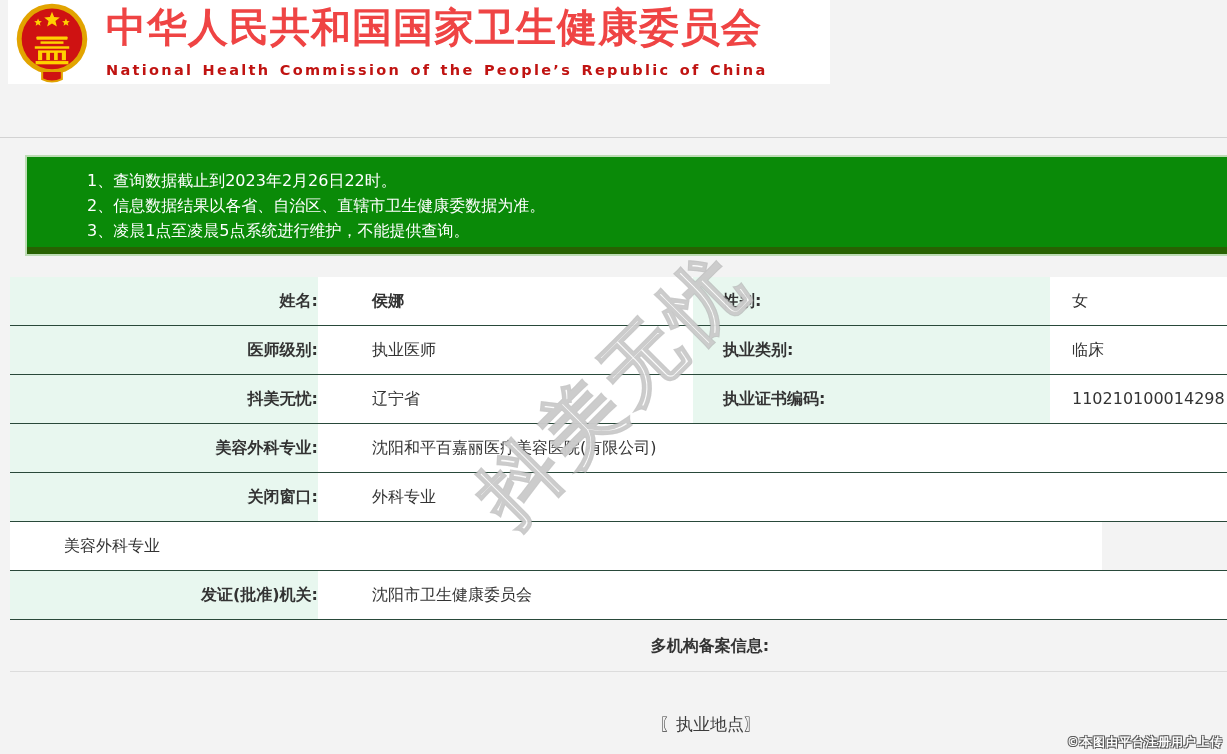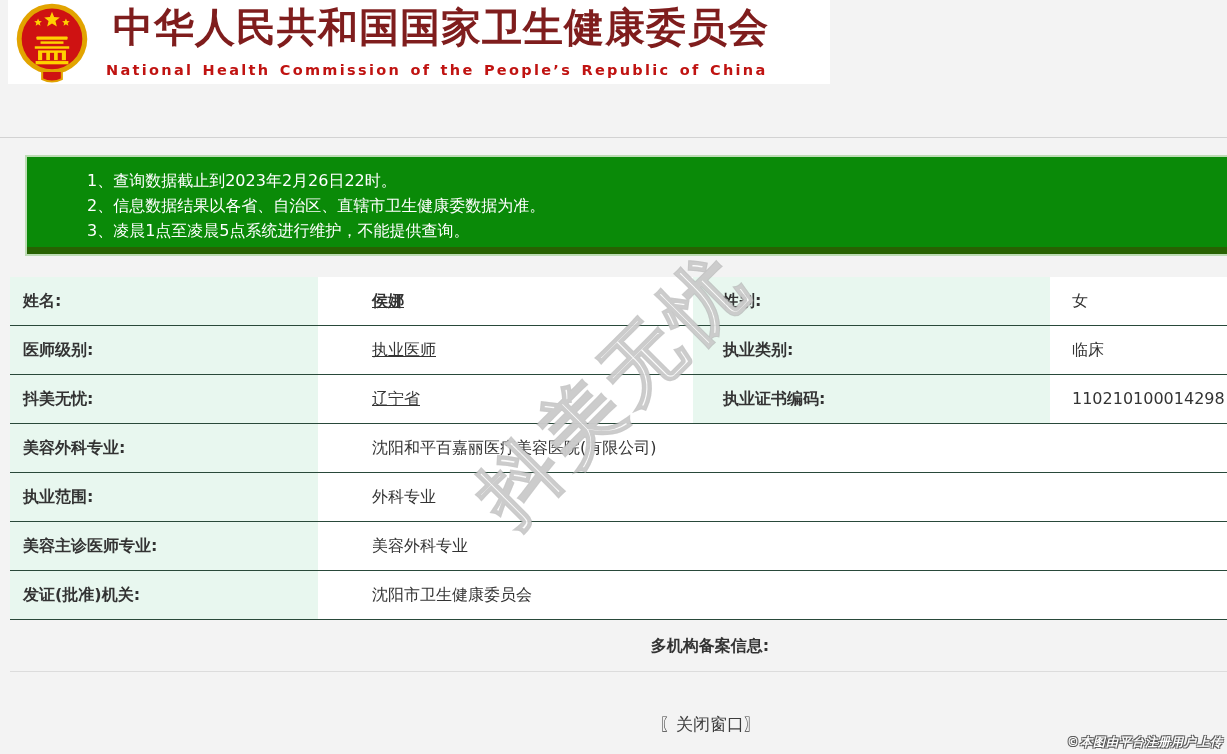--- a/index.html
+++ b/index.html
@@ -11,22 +11,22 @@
   }
 
   
   .logo-band {
     position:absolute; left:8px; top:0; width:822px; height:84px;
     background:#ffffff; display:flex; align-items:center;
   }
   .emblem { width:84px; height:82px; margin:2px 0 0 2px; flex:0 0 auto; }
   .titles { margin-left:12px; }
   .title-cn {
-    font-size:40px; font-weight:bold; color:#7f1d1d;
-    line-height:1.05; letter-spacing:1px; white-space:nowrap;margin-left:7px;
+    font-size:40px; font-weight:bold; color:#ef4444;
+    line-height:1.05; letter-spacing:1px; white-space:nowrap;
   }
   .title-en {
     font-size:14.5px; font-weight:bold; color:#c01311;
     letter-spacing:2.3px; word-spacing:2px; margin-top:14px; white-space:nowrap;
   }
 
   .hr-light {
     position:absolute; left:0; top:137px; width:1227px; height:0;
     border-top:1px solid #d2d2d2;
   }
@@ -42,22 +42,22 @@
 
   
   .content { position:absolute; left:10px; top:277px; width:1400px; }
   .row { display:flex; border-bottom:1.5px solid #29493a; }
   .cell {
     height:48px; line-height:48px; font-size:16px; color:#333;
     box-sizing:border-box; overflow:hidden; white-space:nowrap;
   }
   .lbl { background:#e8f7ef; font-weight:bold; }
   .val { background:#ffffff; }
-  .l1 { width:308px; padding-left:13px; }
-  .v1 { width:375px; padding-left:54px;text-decoration:underline; }
+  .l1 { width:308px; padding-left:13px;text-align:right; }
+  .v1 { width:375px; padding-left:54px; }
   .l2 { width:357px; padding-left:30px; }
   .v2 { width:360px; padding-left:22px; }
   .vfull { width:1092px; padding-left:54px; }
   .bold { font-weight:bold; }
 
   .multi-org {
     height:51px; line-height:51px; text-align:center;
     font-weight:bold; font-size:16px; color:#333;
     border-bottom:1px solid #dcdcdc;
   }
@@ -76,21 +76,20 @@
     font-size:78px; font-weight:bold; letter-spacing:8px; white-space:nowrap;
     color:rgba(255,255,255,0.92);
     -webkit-text-stroke:2px rgba(172,172,172,0.6);
     text-shadow:0 0 1px rgba(150,150,150,0.35);
   }
   .img-credit {
     position:absolute; right:4px; bottom:3px;
     font-size:12px; font-weight:bold; letter-spacing:1px; color:#ffffff;
     text-shadow:-1px -1px 0 #5a5a5a, 1px -1px 0 #5a5a5a,
                 -1px 1px 0 #5a5a5a, 1px 1px 0 #5a5a5a;
-    font-style:italic;
   }
 </style>
 </head>
 <body>
 
 <div class="logo-band">
   <svg class="emblem" viewBox="0 0 100 100">
     <circle cx="50" cy="45" r="43" fill="#e2a400"></circle>
     <circle cx="50" cy="45" r="37" fill="#cf1212"></circle>
     <path d="M50 12 L52.6 18.4 L59.5 18.9 L54.2 23.3 L55.9 30 L50 26.2 L44.1 30 L45.8 23.3 L40.5 18.9 L47.4 18.4 Z" fill="#ffd200"></path>
@@ -142,38 +141,37 @@
     <div class="cell lbl l2">执业证书编码:</div>
     <div class="cell val v2">110210100014298</div>
   </div>
 
   <div class="row">
     <div class="cell lbl l1">美容外科专业:</div>
     <div class="cell val vfull">沈阳和平百嘉丽医疗美容医院(有限公司)</div>
   </div>
 
   <div class="row">
-    <div class="cell lbl l1">执业范围:</div>
+    <div class="cell lbl l1">关闭窗口:</div>
     <div class="cell val vfull">外科专业</div>
   </div>
 
   <div class="row">
-    <div class="cell lbl l1">美容主诊医师专业:</div>
     <div class="cell val vfull">美容外科专业</div>
   </div>
 
   <div class="row">
     <div class="cell lbl l1">发证(批准)机关:</div>
     <div class="cell val vfull">沈阳市卫生健康委员会</div>
   </div>
 
   <div class="multi-org">多机构备案信息:</div>
 
   <div class="close-row">
-    <a class="close-link">〖关闭窗口〗</a>
+    <a class="close-link">〖执业地点〗</a>
   </div>
 </div>
 
 <div class="diag-watermark">
   <span>抖美无忧</span>
 </div>
 
 <div class="img-credit">©本图由平台注册用户上传</div>
 
 </body></html>

